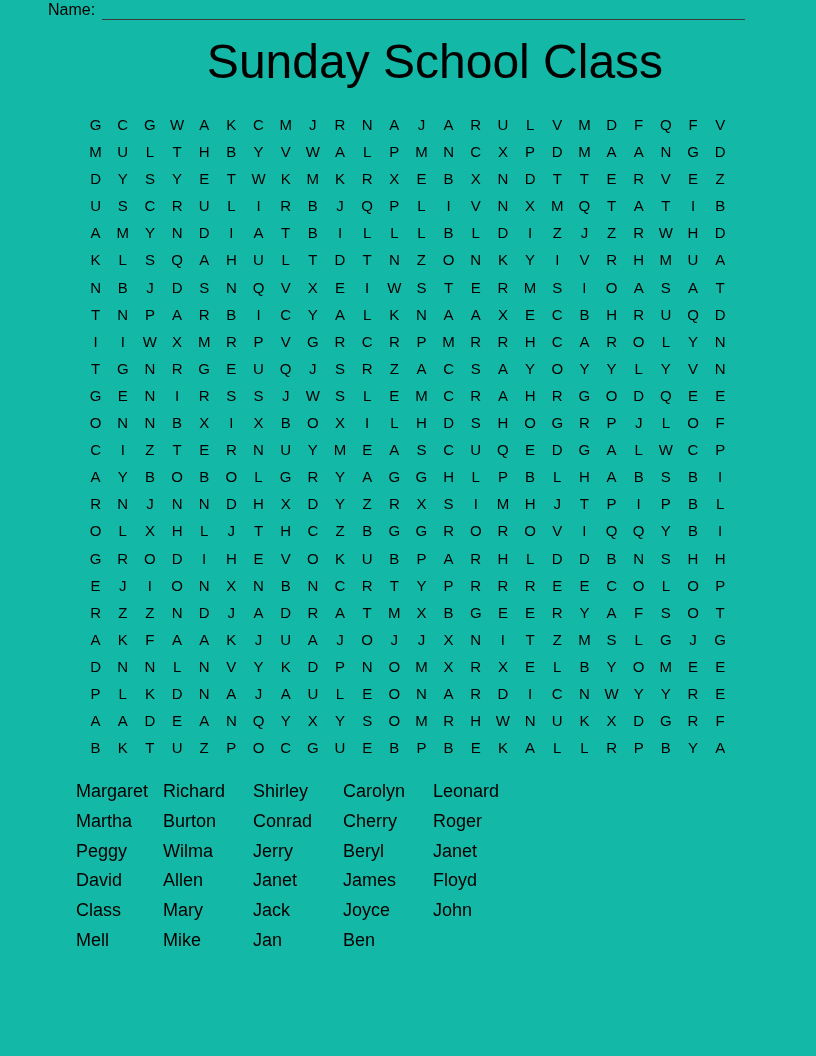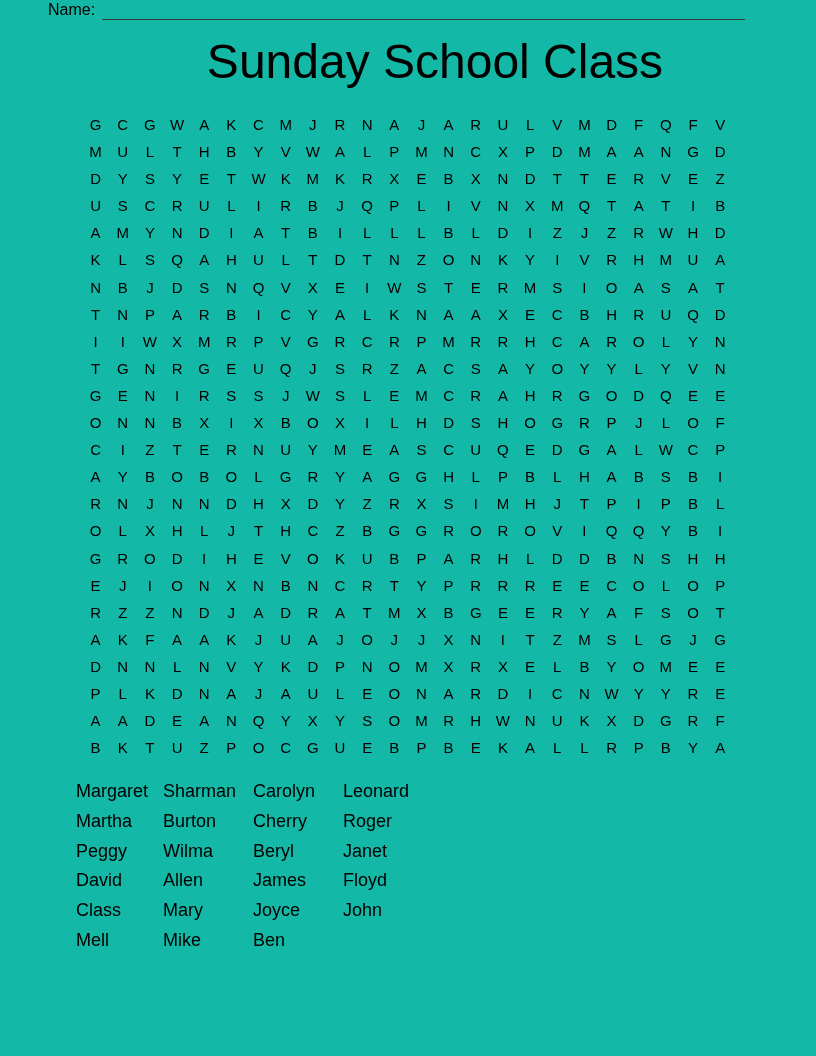--- a/index.html
+++ b/index.html
@@ -727,26 +727,34 @@
   <div class="word-list">
       <div class="word-col">
         <div class="word-item">Margaret</div>
         <div class="word-item">Martha</div>
         <div class="word-item">Peggy</div>
         <div class="word-item">David</div>
         <div class="word-item">Class</div>
         <div class="word-item">Mell</div>
       </div>
       <div class="word-col">
-        <div class="word-item">Sharman</div>
+        <div class="word-item">Richard</div>
         <div class="word-item">Burton</div>
         <div class="word-item">Wilma</div>
         <div class="word-item">Allen</div>
         <div class="word-item">Mary</div>
         <div class="word-item">Mike</div>
+      </div>
+      <div class="word-col">
+        <div class="word-item">Shirley</div>
+        <div class="word-item">Conrad</div>
+        <div class="word-item">Jerry</div>
+        <div class="word-item">Janet</div>
+        <div class="word-item">Jack</div>
+        <div class="word-item">Jan</div>
       </div>
       <div class="word-col">
         <div class="word-item">Carolyn</div>
         <div class="word-item">Cherry</div>
         <div class="word-item">Beryl</div>
         <div class="word-item">James</div>
         <div class="word-item">Joyce</div>
         <div class="word-item">Ben</div>
       </div>
       <div class="word-col">

